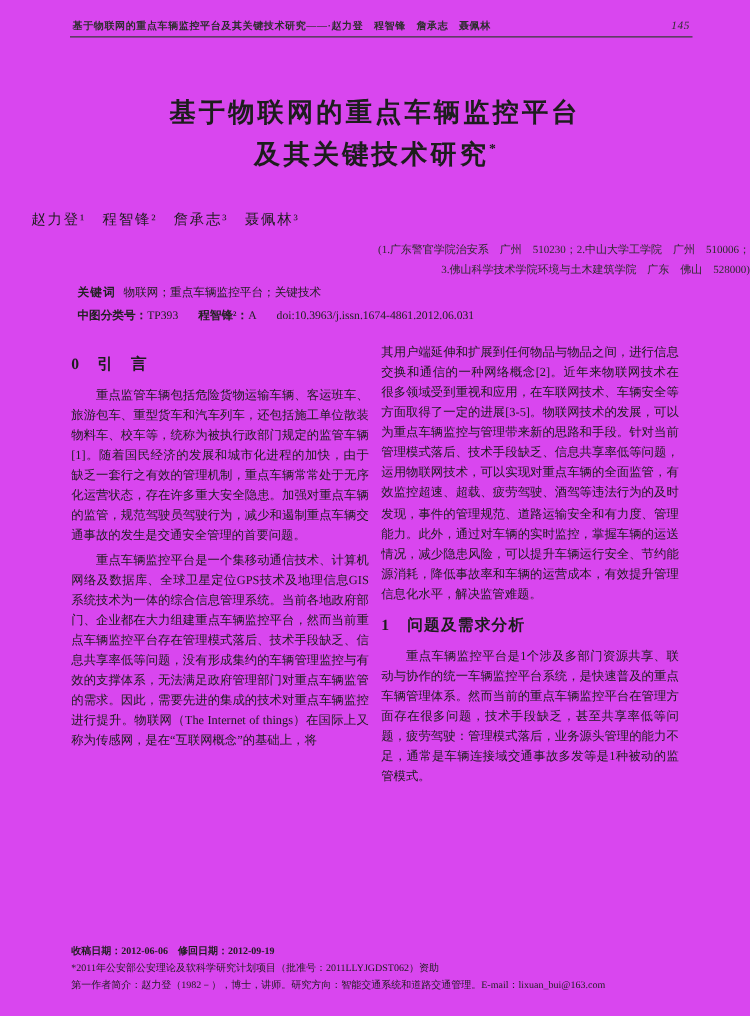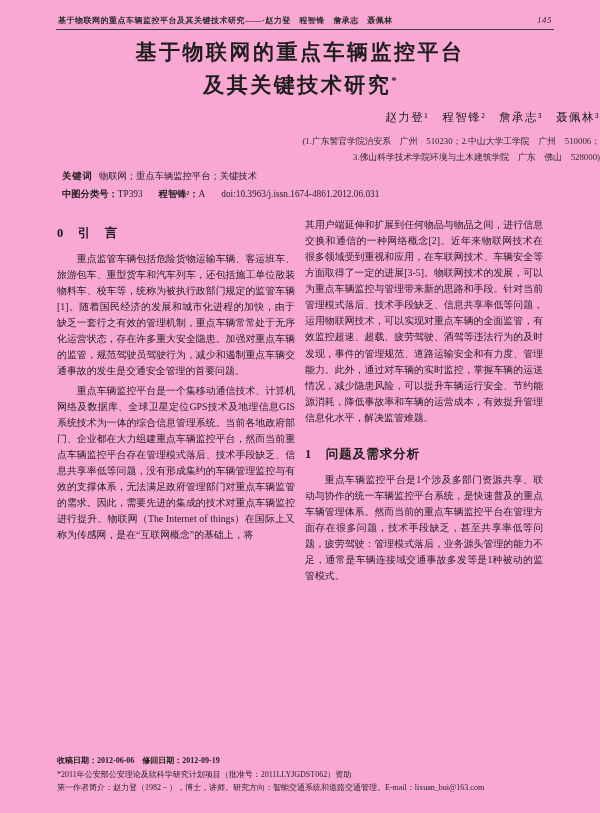--- a/index.html
+++ b/index.html
@@ -1,44 +1,44 @@
 <!DOCTYPE html>
 <html><head>
 <meta charset="utf-8">
 <style>
   html,body { margin:0; padding:0; background:#ffffff; }
   .page {
     position:relative;
     width:600px; height:813px;
     margin:0 auto;
-    background:#f9a8d4;
+    background:#d946ef;
     font-family:"Liberation Serif","DejaVu Serif",serif;
     color:#1d1d1d;
     box-sizing:border-box;
     overflow:hidden;
   }
   .header {
     position:absolute; top:15px; left:58px; right:48px;
     display:flex; justify-content:space-between; align-items:baseline;
     font-size:8px; color:#2e2e2e; letter-spacing:0.5px;
   }
   .header .running { font-weight:bold; }
   .header .pagenum { font-style:italic; font-size:9px; }
   .header-rule {
     position:absolute; top:29px; left:56px; right:46px;
     border-top:1.4px solid #3a3a3a; height:0;
   }
   .title-block {
-    margin-top:36px; text-align:center;
+    margin-top:74px; text-align:center;
     font-size:21px; font-weight:bold; line-height:1.58; letter-spacing:2.5px;
   }
   .title-block sup { font-size:11px; letter-spacing:0; }
   .authors {
-    margin-top:8px; text-align:right;
-    font-size:11.5px; letter-spacing:1.5px;
+    margin-top:28px; text-align:left;
+    font-size:11.5px; letter-spacing:1.5px;padding-left:25px;
   }
   .affils {
     margin-top:9px; text-align:right;
     font-size:8.8px; color:#2c2c2c; line-height:1.75;
   }
   .abstract {
     margin:17px 62px 0 62px;
     font-size:9.3px; line-height:1.6; text-align:justify; color:#222;
   }
   .abstract .label { font-weight:bold; letter-spacing:4px; margin-right:9px; }
@@ -49,21 +49,21 @@
   .clc-line .label { font-weight:bold; }
   .clc-line .gap { display:inline-block; width:16px; }
   .columns {
     display:flex; justify-content:space-between;
     margin:16px 57px 0 57px;
   }
   .col { width:238px; }
   .sec-heading {
     font-size:12.5px; font-weight:bold; margin:8px 0 9px 0; letter-spacing:1px;
   }
-  .col-right .sec-heading { margin-top:20px; }
+  .col-right .sec-heading { margin-top:8px; }
   p.body {
     font-size:9.9px; line-height:1.62; text-align:justify;
     margin:0 0 3px 0; text-indent:2em; color:#1d1d1d;
   }
   p.body.no-indent { text-indent:0; }
   .footer {
     position:absolute; left:57px; right:50px; bottom:18px;
     font-size:8px; line-height:1.7; color:#1f1f1f;
   }
   .footer .f-line1 { font-weight:bold; }

